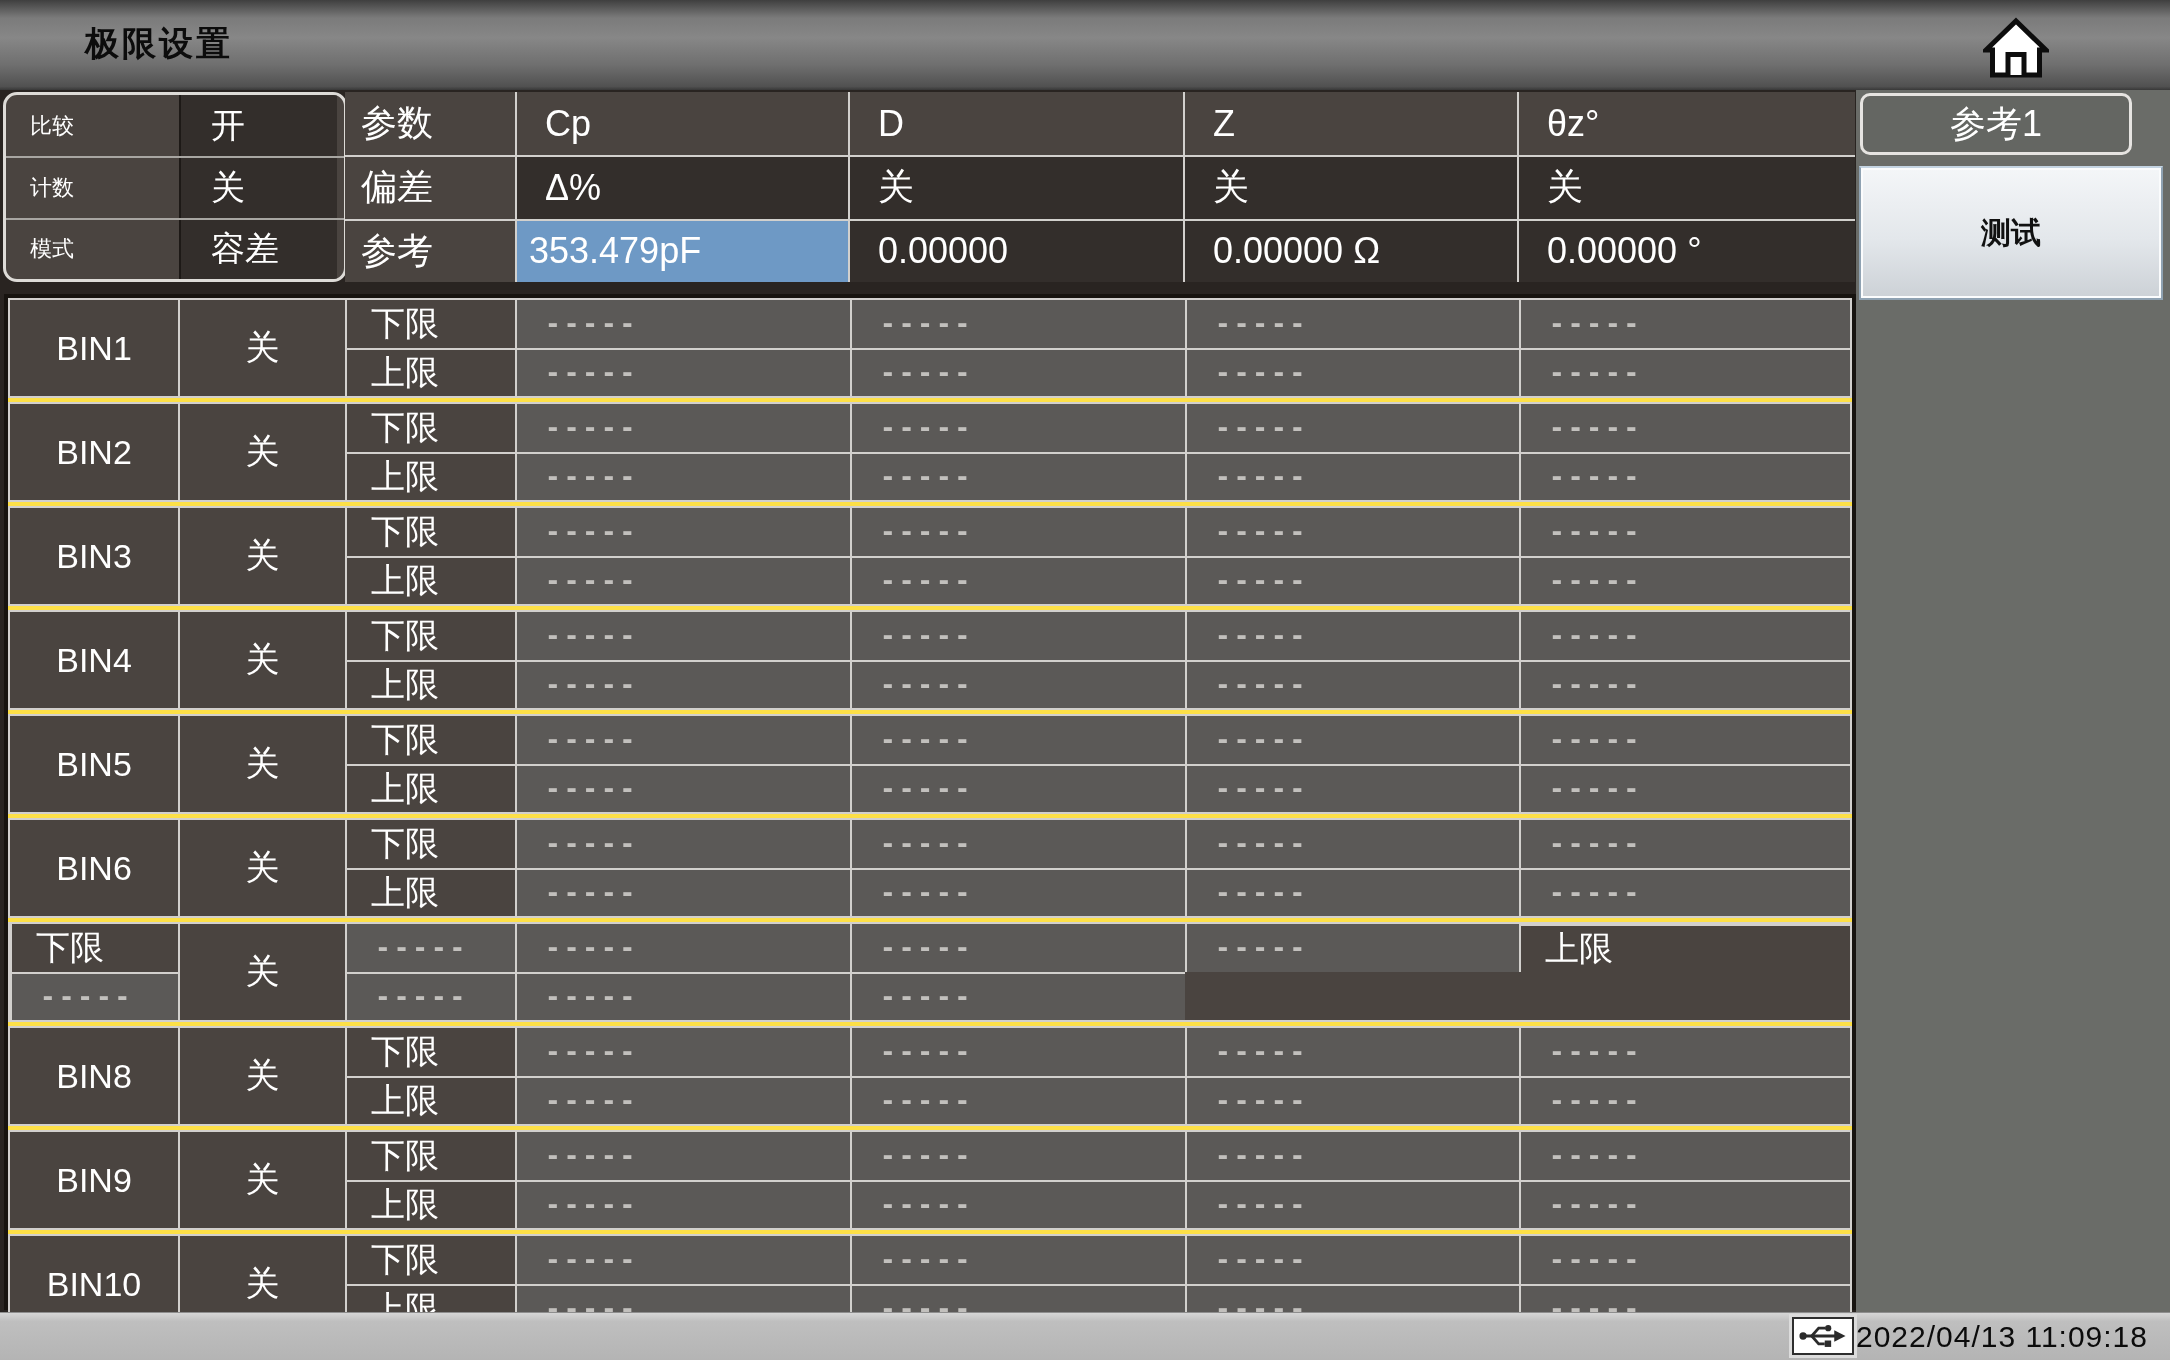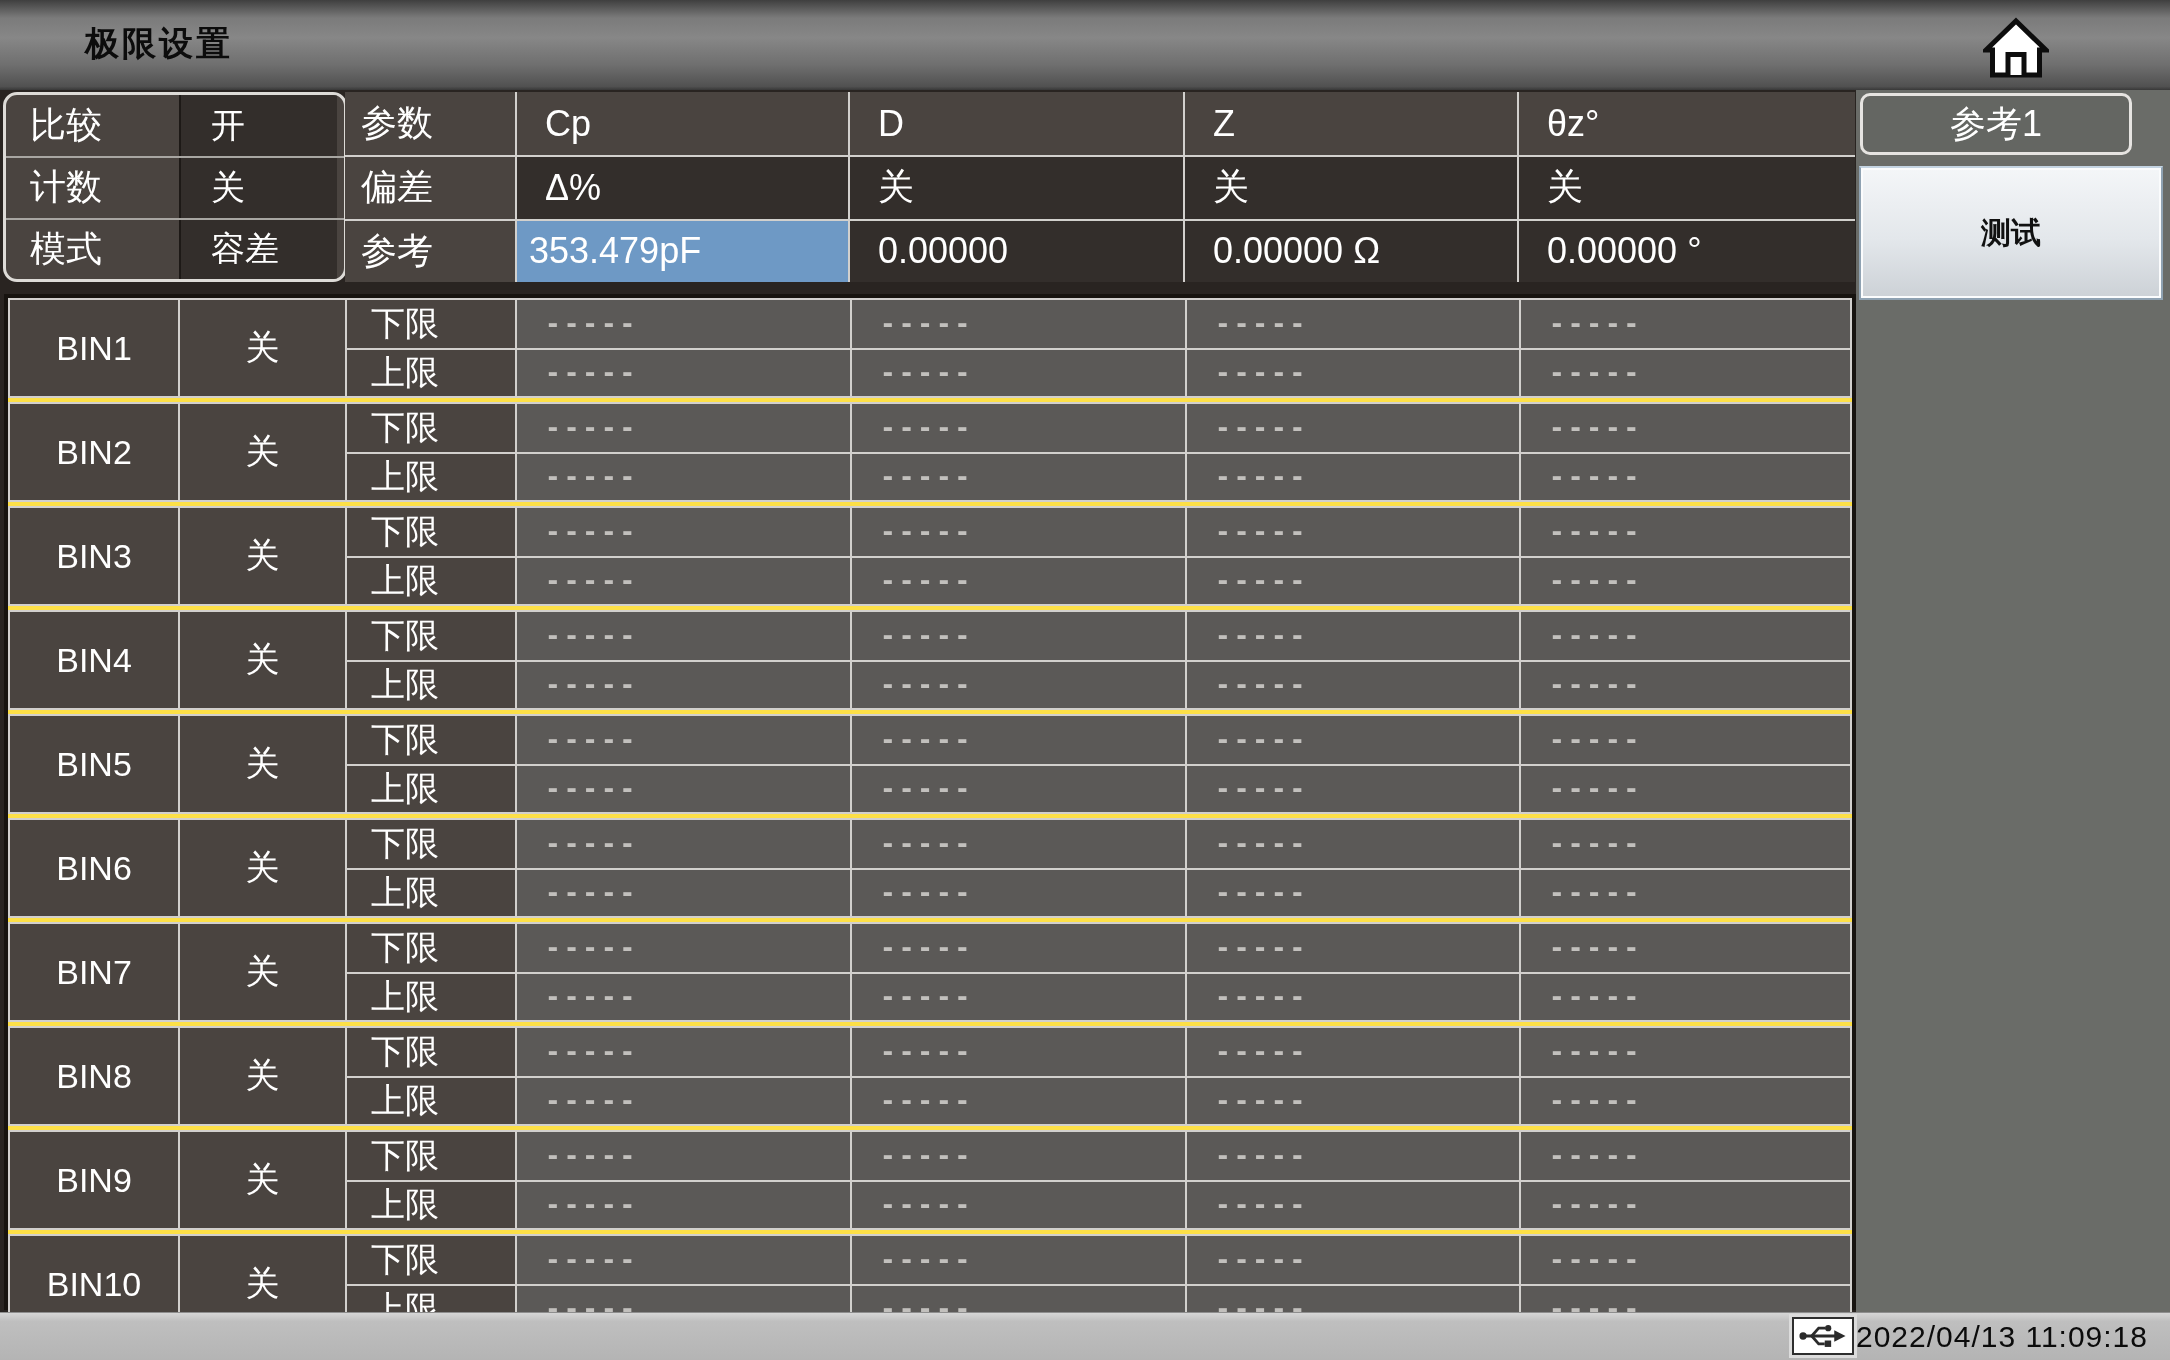--- a/index.html
+++ b/index.html
@@ -33,21 +33,21 @@
   .home-btn{position:absolute;left:1983px;top:17px;width:66px;height:62px;cursor:pointer;}
   
   .ctrl-block{
     position:absolute;left:3px;top:92px;width:344px;height:190px;box-sizing:border-box;
     background:var(--cell-mid);
     border:3px solid #dddbd7;border-radius:14px;overflow:hidden;
     display:grid;grid-template-rows:1fr 1fr 1fr;
   }
   .crow{display:grid;grid-template-columns:173px 1fr;}
   .crow + .crow{border-top:2px solid var(--grid-dim);}
-  .clabel{display:flex;align-items:center;padding-left:24px;font-size:36px;}
+  .clabel{display:flex;align-items:center;padding-left:24px;font-size:22px;}
   .cval{
     display:flex;align-items:center;padding-left:30px;font-size:34px;
     background:var(--cell-darker);margin-right:7px;border-left:2px solid #1d1916;
   }
   
   .param-table{
     position:absolute;left:345px;top:92px;width:1510px;height:190px;box-sizing:border-box;
     display:grid;grid-template-rows:1fr 1fr 1fr;grid-template-columns:170px 333px 335px 334px 1fr;
     background:var(--cell-mid);
   }
@@ -250,21 +250,20 @@
         <div class="bcell bval">-----</div>
         <div class="bcell bval">-----</div>
         <div class="bcell blabel rtop">上限</div>
         <div class="bcell bval rtop">-----</div>
         <div class="bcell bval rtop">-----</div>
         <div class="bcell bval rtop">-----</div>
         <div class="bcell bval rtop">-----</div>
       </div>
 
       <div class="bin-group">
-        <div class="bcell bname">BIN7</div>
         <div class="bcell bstate">关</div>
         <div class="bcell blabel">下限</div>
         <div class="bcell bval">-----</div>
         <div class="bcell bval">-----</div>
         <div class="bcell bval">-----</div>
         <div class="bcell bval">-----</div>
         <div class="bcell blabel rtop">上限</div>
         <div class="bcell bval rtop">-----</div>
         <div class="bcell bval rtop">-----</div>
         <div class="bcell bval rtop">-----</div>

